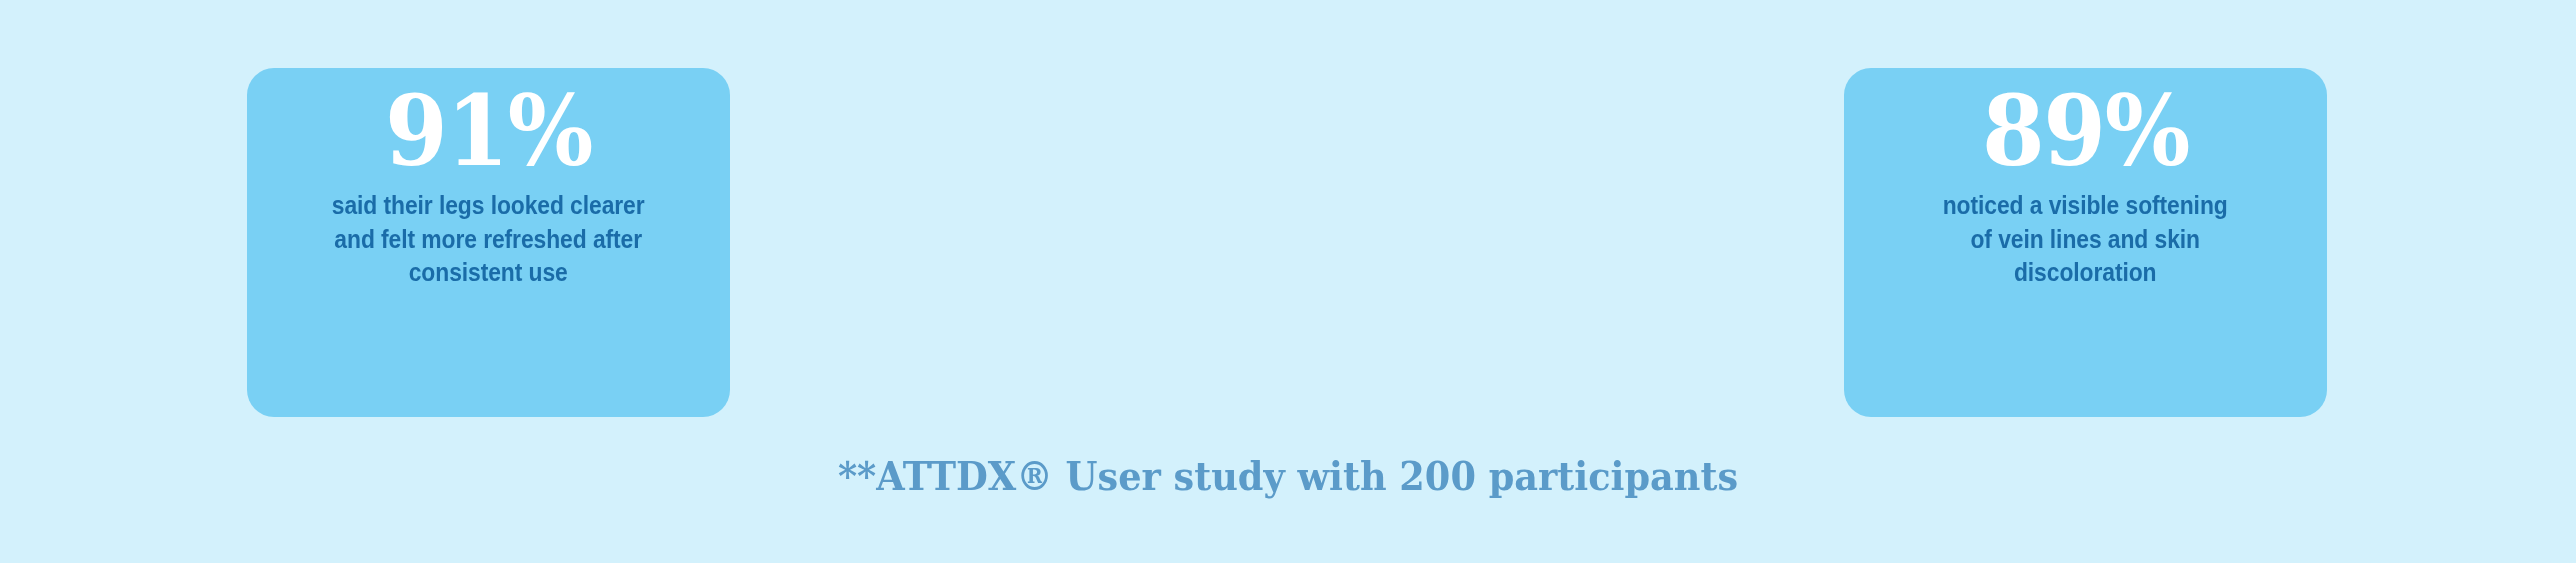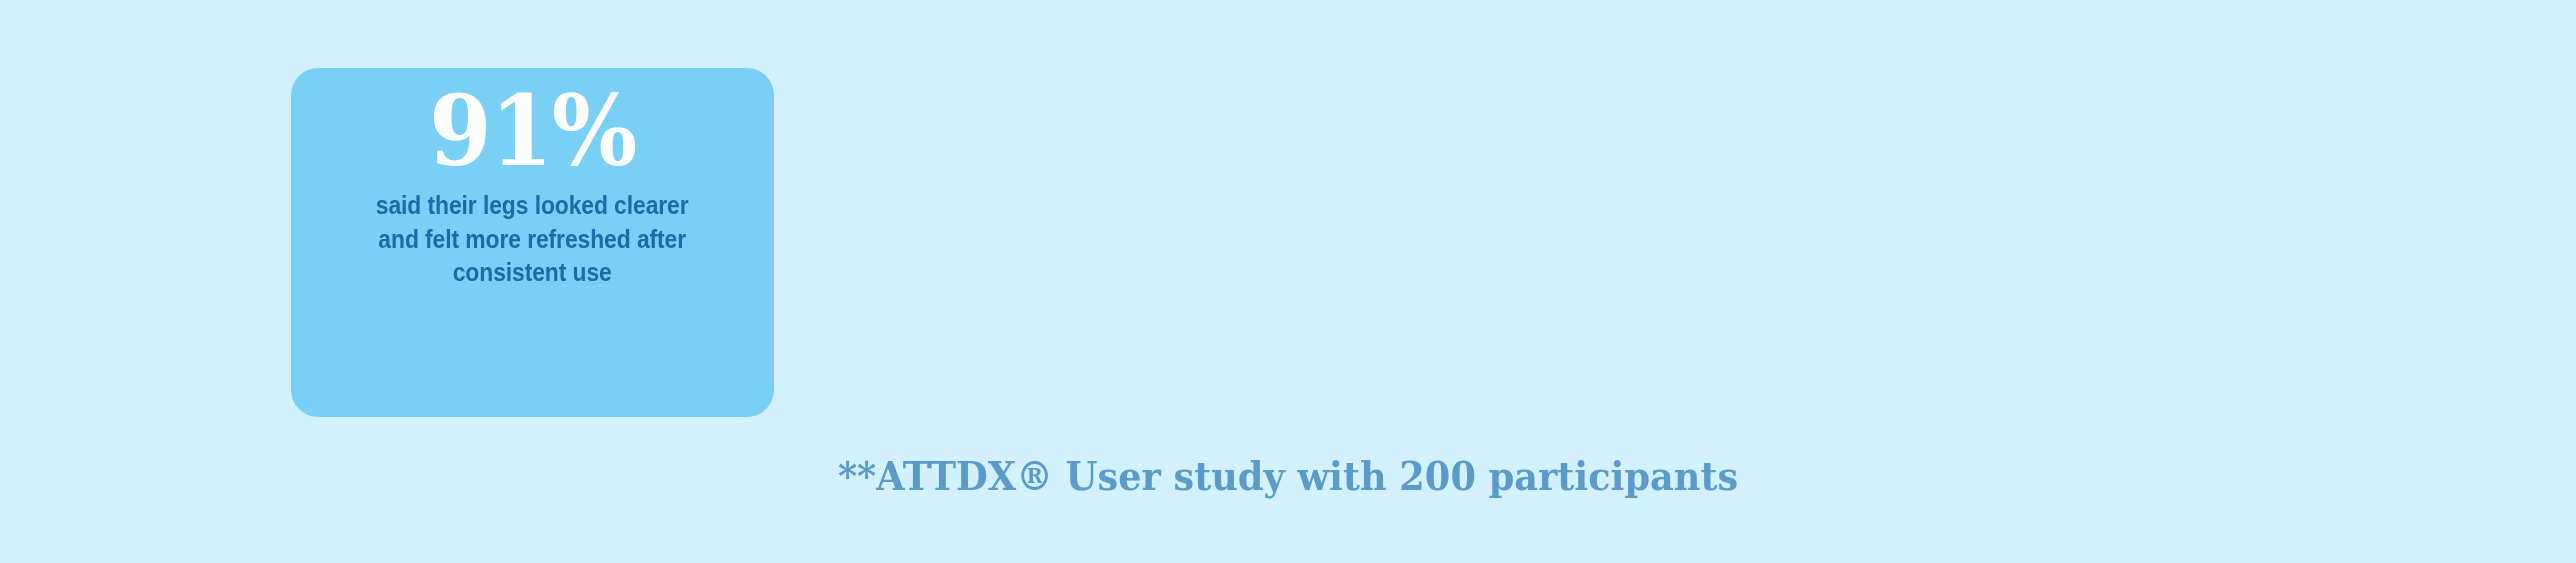--- a/index.html
+++ b/index.html
@@ -41,21 +41,20 @@
     height: 349px;
     background: #79d0f4;
     border-radius: 27px;
     box-sizing: border-box;
     display: flex;
     flex-direction: column;
     align-items: center;
     justify-content: flex-start;
     padding: 13.4px 16.3px 15px 16.3px;
     overflow: hidden;
-    margin-left: 44px;
   }
 
   .stat-value {
     color: #ffffff;
     font-family: "DejaVu Serif", "Liberation Serif", serif;
     font-weight: 700;
     font-size: 98px;
     line-height: 1.02;
     letter-spacing: -1.5px;
     text-align: center;
@@ -107,20 +106,28 @@
 
     <div class="stat-card">
       <div class="stat-value">91%</div>
       <div class="stat-desc">
         <span class="line">said their legs looked clearer</span>
         <span class="line">and felt more refreshed after</span>
         <span class="line">consistent use</span>
       </div>
     </div>
 
+    <div class="stat-card">
+      <div class="stat-value">89%</div>
+      <div class="stat-desc">
+        <span class="line">noticed a visible softening</span>
+        <span class="line">of vein lines and skin</span>
+        <span class="line">discoloration</span>
+      </div>
+    </div>
 
 
 
   </div>
 
   <div id="study-footnote">**ATTDX® User study with 200 participants</div>
 
 </div>
 
 

